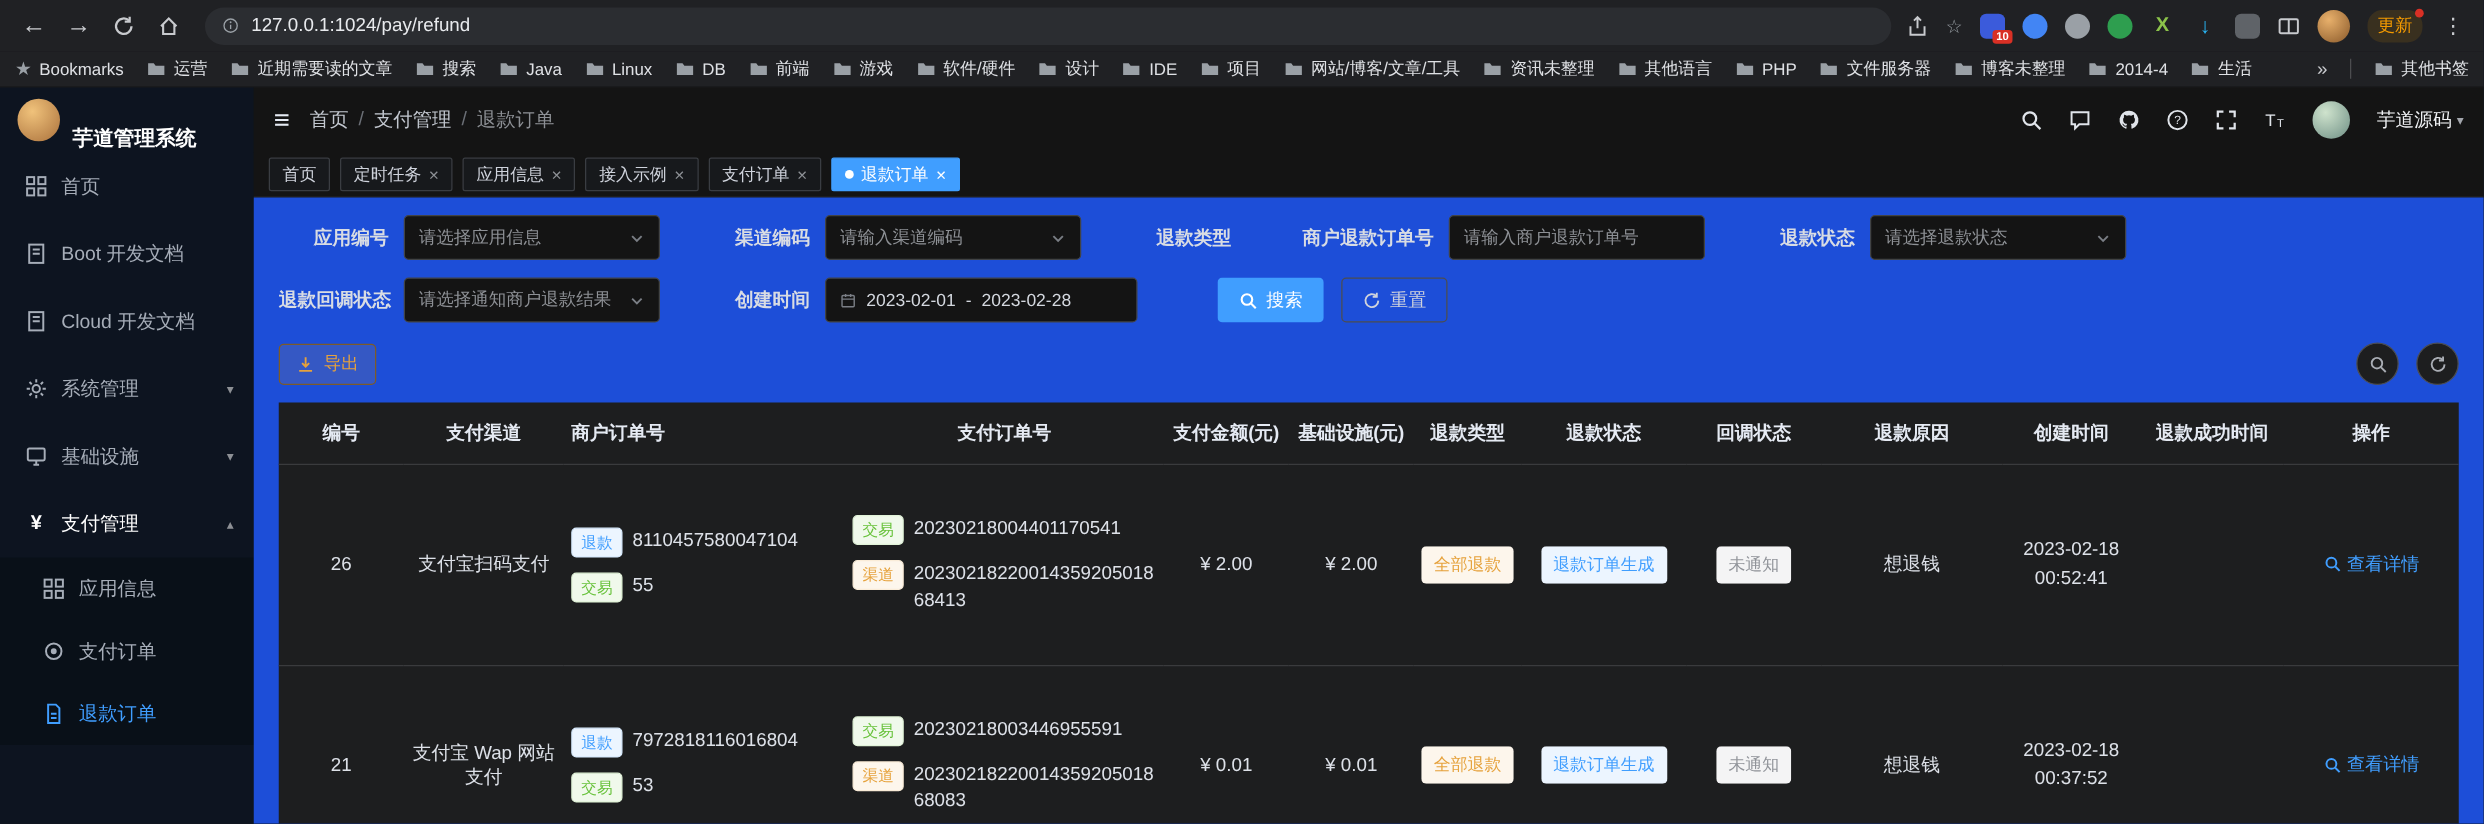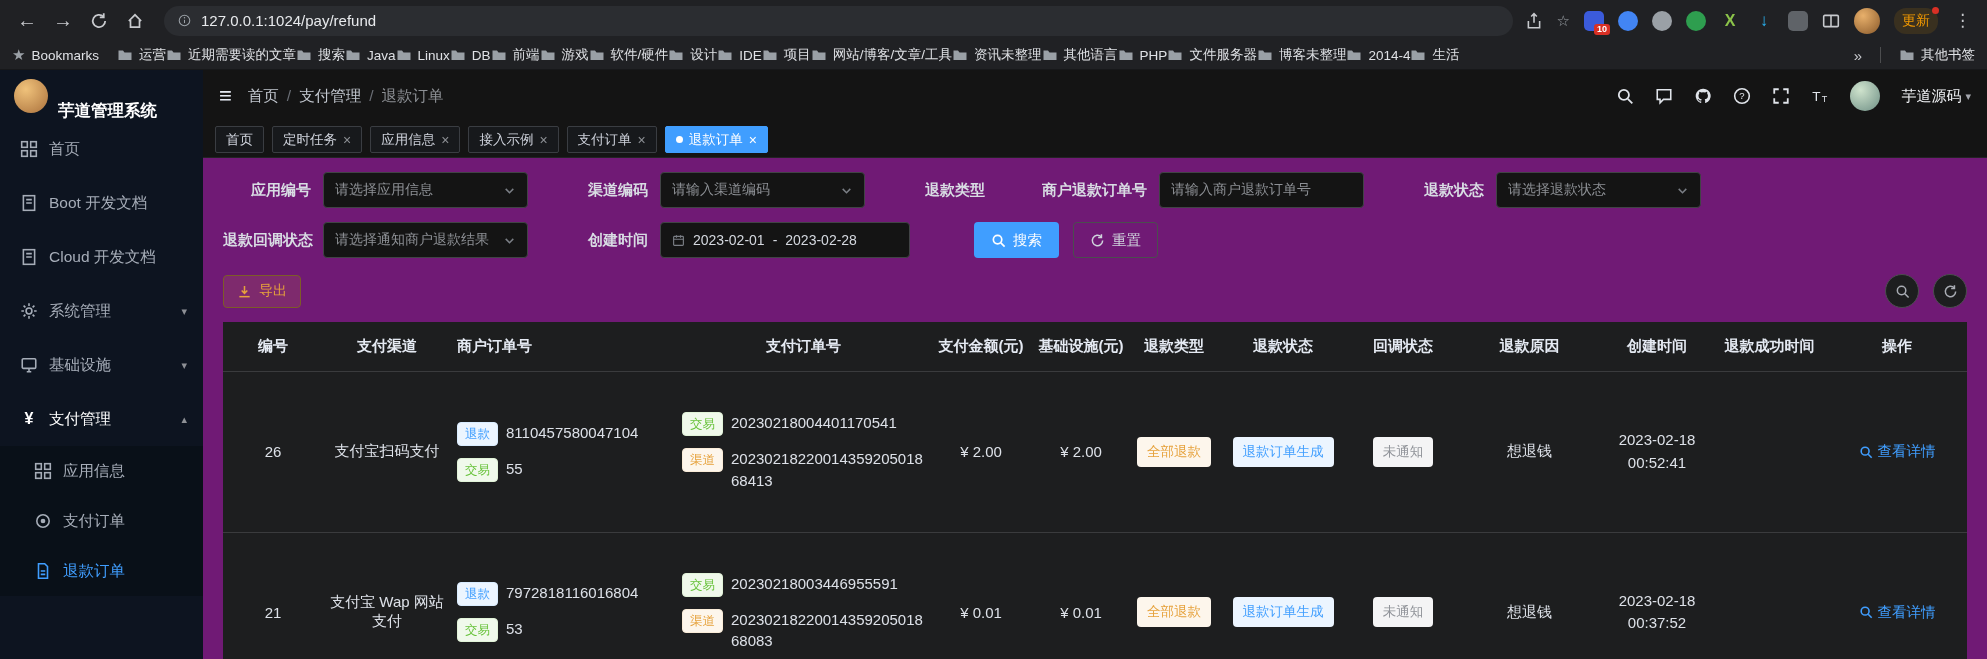--- a/index.html
+++ b/index.html
@@ -77,21 +77,21 @@
 
   .tags-row { height:36px; background:#141414; border-bottom:1px solid #232324; display:flex; align-items:center; padding:0 12px; gap:8px; }
   .tag-view { height:27px; display:inline-flex; align-items:center; gap:6px; padding:0 10px; border:1px solid #3a3d42;
     background:#17191c; color:#cfd3dc; font-size:13.5px; border-radius:2px; white-space:nowrap; }
   .tag-view .tag-close { color:#8d9095; font-size:14px; }
   .tag-view.active { background:#409eff; border-color:#409eff; color:#fff; }
   .tag-view.active .tag-close { color:#fff; }
   .tag-dot { width:7px; height:7px; border-radius:50%; background:#fff; display:inline-block; }
 
   
-  .content { flex:1; background:#701a75; padding:14px 20px 0 20px; overflow:hidden; }
+  .content { flex:1; background:#1d4ed8; padding:14px 20px 0 20px; overflow:hidden; }
 
   .filters { display:flex; flex-wrap:wrap; row-gap:14px; }
   .f-item { display:flex; align-items:center; margin-right:32px; }
   .f-label { width:100px; text-align:right; padding-right:12px; font-size:15px; font-weight:bold; color:#d8dce3; white-space:nowrap; flex:0 0 auto; }
   .f-label.wide { width:130px; }
   .control { height:36px; background:#141414; border:1px solid #414345; border-radius:4px; display:flex; align-items:center;
     gap:8px; padding:0 11px; font-size:14px; }
   .control .ph { color:#8d9095; white-space:nowrap; overflow:hidden; }
   .control .value { color:#d4d8df; white-space:nowrap;text-align:right; }
   .w205 { width:205px; }
@@ -184,21 +184,21 @@
     <span class="update"><span>更新</span><span class="update-dot"></span></span>
     <span class="kebab">⋮</span>
   </div>
 </div>
 
 <div class="bookmarks-bar">
   <div class="bm">
     <span class="bm-star">★</span>
     <span>Bookmarks</span>
   </div>
-  <div style="display:flex; ">
+  <div style="display:flex; gap:18px;">
       <div class="bm">
       <svg class="sf" viewBox="0 0 16 16" fill="currentColor">
           <path d="M1.5 3.5h4.5l1.5 2h7v7.5h-13z"></path>
         </svg>
       <span>运营</span>
     </div>
       <div class="bm">
       <svg class="sf" viewBox="0 0 16 16" fill="currentColor">
           <path d="M1.5 3.5h4.5l1.5 2h7v7.5h-13z"></path>
         </svg>

